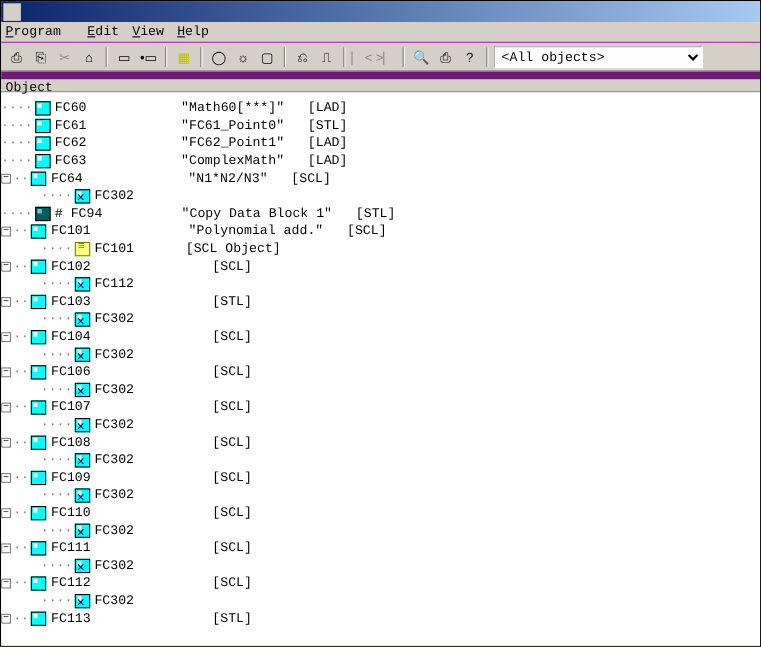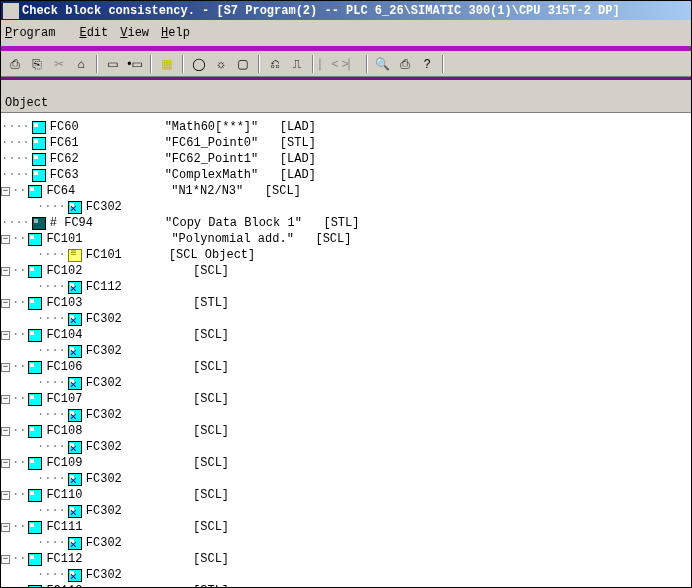--- a/index.html
+++ b/index.html
@@ -25,25 +25,25 @@
     font-weight: bold;
   }
   .titlebar .icon {
     width: 16px; height: 16px;
     background: #d4d0c8;
     margin-right: 3px;
     display: inline-block;
   }
   .menubar {
     background: #d4d0c8;
-    height: 31px;
+    height: 19px;
     display: flex;
     align-items: center;
     padding: 0 4px;
-    border-bottom: 5px solid #a21caf;
+    border-bottom: 1px solid #a21caf;
     font-family: "Courier New", monospace;
     font-size: 12px;
   }
   .menubar span { margin-right: 12px; cursor: default; }
   .menubar span u { text-decoration: underline; }
   .toolbar {
     background: #d4d0c8;
     height: 26px;
     display: flex;
     align-items: center;
@@ -67,24 +67,24 @@
     height: 20px;
     border: 1px inset #fff;
     background: #fff;
     font-family: "Courier New", monospace;
     font-size: 12px;
     width: 190px;
     padding: 0 2px;
   }
   .header-row {
     background: #d4d0c8;
-    height: 30px;
-    border-top: 3px solid #701a75;
+    height: 19px;
+    border-top: 7px solid #701a75;
     border-bottom: 1px solid #808080;
-    padding: 16px 4px;
+    padding: 1px 4px;
     font-family: "Courier New", monospace;
     font-size: 12px;
   }
   .tree {
     background: #fff;
     height: calc(588px - 19px - 19px - 26px - 18px - 2px);
     overflow: auto;
     font-family: "Courier New", monospace;
     font-size: 12px;
     padding-top: 6px;
@@ -157,21 +157,20 @@
   }
   .name { color: #000; text-align: right; }
   .desc { color: #000; }
   .spacer { display:inline-block; }
 </style>
 </head>
 <body>
 
 <div class="titlebar">
   <span class="icon"></span>
-  <span>Check block consistency. - [S7 Program(2) -- PLC 6_26\SIMATIC 300(1)\CPU 315T-2 DP]</span>
 </div>
 
 <div class="menubar">
   <span><u>P</u><span>rogram</span></span>
   <span><u>E</u>dit</span>
   <span><u>V</u>iew</span>
   <span><u>H</u>elp</span>
 </div>
 
 <div class="toolbar">
@@ -192,20 +191,23 @@
   <div class="tb-btn">⎌</div>
   <div class="tb-btn">⎍</div>
   <div class="tb-sep"></div>
   <div class="tb-btn" style="color:#888">⎸&lt;</div>
   <div class="tb-btn" style="color:#888">&gt;⎸</div>
   <div class="tb-sep"></div>
   <div class="tb-btn">🔍</div>
   <div class="tb-btn">⎙</div>
   <div class="tb-btn">?</div>
   <div class="tb-sep"></div>
+  <select class="tb-combo">
+    <option>&lt;All objects&gt;</option>
+  </select>
 </div>
 
 <div class="header-row">
   <span>Object</span>
 </div>
 
 <div class="tree" id="tree">
     <div class="row"><span class="tree-lines">····</span><span class="node-icon icon-block"></span><span class="name">FC60</span><span class="spacer" style="width: 86px;"></span><span class="desc">"Math60[***]"</span><span class="spacer">   </span><span class="desc">[LAD]</span></div>
     <div class="row"><span class="tree-lines">····</span><span class="node-icon icon-block"></span><span class="name">FC61</span><span class="spacer" style="width: 86px;"></span><span class="desc">"FC61_Point0"</span><span class="spacer">   </span><span class="desc">[STL]</span></div>
     <div class="row"><span class="tree-lines">····</span><span class="node-icon icon-block"></span><span class="name">FC62</span><span class="spacer" style="width: 86px;"></span><span class="desc">"FC62_Point1"</span><span class="spacer">   </span><span class="desc">[LAD]</span></div>

